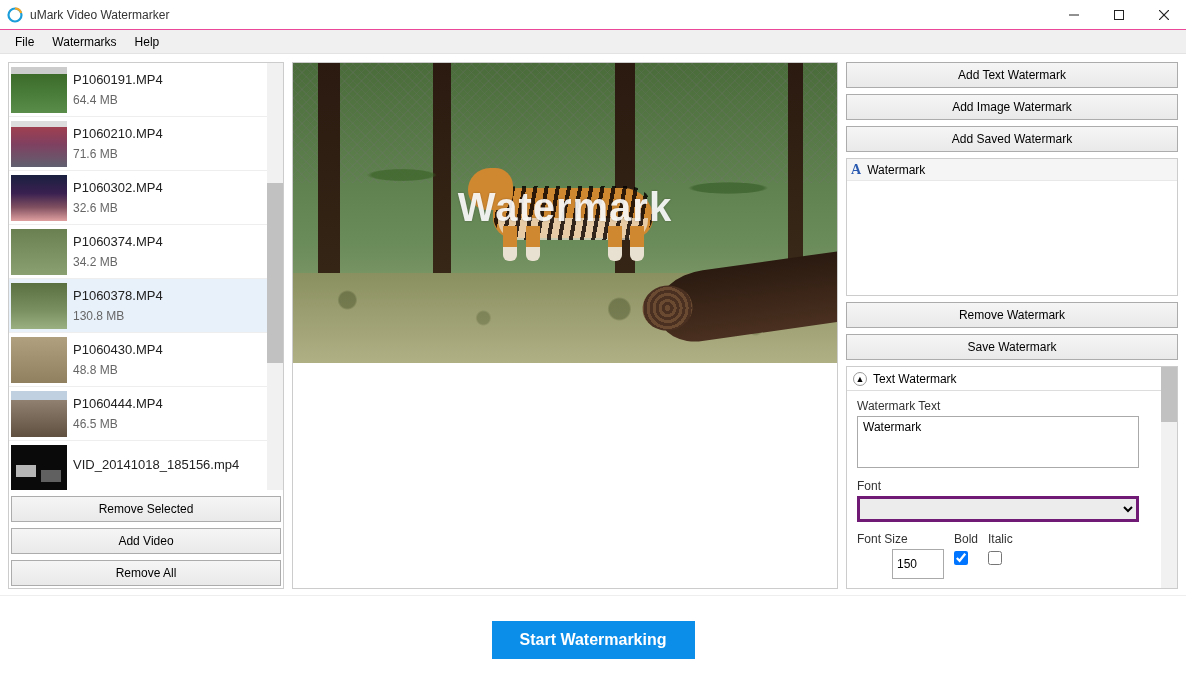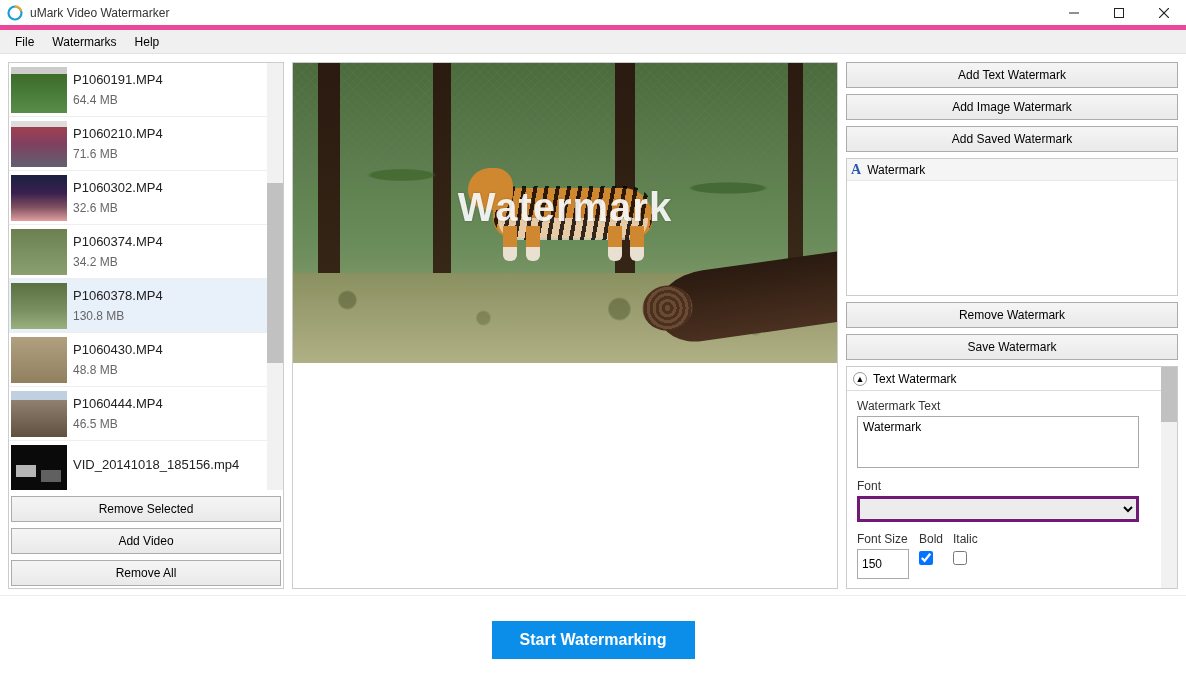--- a/index.html
+++ b/index.html
@@ -1,19 +1,19 @@
 <!DOCTYPE html>
 <html><head>
 <meta charset="utf-8">
 <style>
 * { box-sizing: border-box; margin: 0; padding: 0; font-family: 'Segoe UI', Tahoma, sans-serif; }
 html, body { width: 1186px; height: 693px; overflow: hidden; background: #fff; }
 
 
-.titlebar { height: 30px; background: #fff; display: flex; align-items: center; border-bottom: 5px solid #ec4899; }
+.titlebar { height: 30px; background: #fff; display: flex; align-items: center; border-bottom: 1px solid #ec4899; }
 .titlebar .logo { width: 16px; height: 16px; margin: 0 7px; }
 .titlebar .title { font-size: 12px; color: #333; flex: 1; }
 .winbtns { display: flex; height: 100%; }
 .winbtn { width: 45px; display: flex; align-items: center; justify-content: center; font-size: 14px; cursor: default; }
 
 
 .menubar { height: 24px; background: #f0f0f0; display: flex; align-items: center; padding: 0 6px; font-size: 12px; border-bottom: 1px solid #e3e3e3;}
 .menuitem { padding: 3px 9px; cursor: default; }
 
 
@@ -74,21 +74,21 @@
 .props-panel { border:1px solid #ccc; flex:1; display:flex; overflow:hidden; }
 .props-scroll { flex:1; }
 .props-head { height:24px; display:flex; align-items:center; border-bottom:1px solid #ddd; padding:0 6px; font-size:12px; gap:6px; cursor:default;}
 .props-head .chev { width:14px; height:14px; border:1px solid #999; border-radius:50%; display:flex; align-items:center; justify-content:center; font-size:9px;}
 .props-body { padding:8px 10px; font-size:12px; display:flex; flex-direction:column; gap:8px;}
 .props-body label { display:block; margin-bottom:3px; color:#333;}
 textarea.wm-text { width: 282px; height: 52px; border:1px solid #aaa; padding:3px 5px; font-size:12px; resize:none; font-family: inherit;}
 select.font-sel { width: 282px; height: 26px; border:3px solid #701a75; background:#ececec; font-size:12px; padding:10px 4px;}
 .font-row { display:flex; gap:10px; }
 .font-col { display:flex; flex-direction:column;}
-input.size-in { width:52px; height:20px; border:1px solid #aaa; padding:14px 4px; font-size:12px;}
+input.size-in { width:52px; height:20px; border:1px solid #aaa; padding:14px 4px; font-size:12px;margin-left:35px;}
 input[type=checkbox]{ width:14px; height:14px; margin-top:2px;}
 .props-sb { width:16px; background:#f1f1f1; position:relative;}
 .props-sb .stub { position:absolute; top:0; width:100%; height:55px; background:#c1c1c1;}
 
 
 .bottom { height: 88px; display:flex; align-items:center; justify-content:center; border-top: 1px solid #eee;}
 .start-btn { background:#0a8eea; color:#fff; font-size:16px; font-weight:bold; border:none; padding: 10px 28px; cursor:pointer; }
 </style>
 </head>
 <body>

